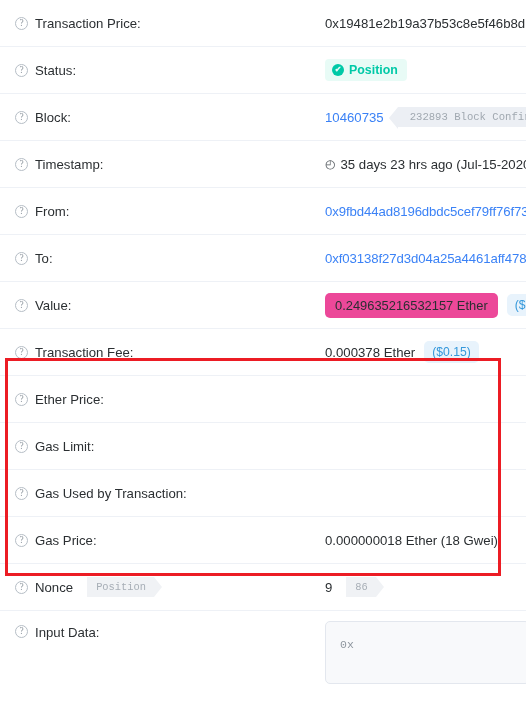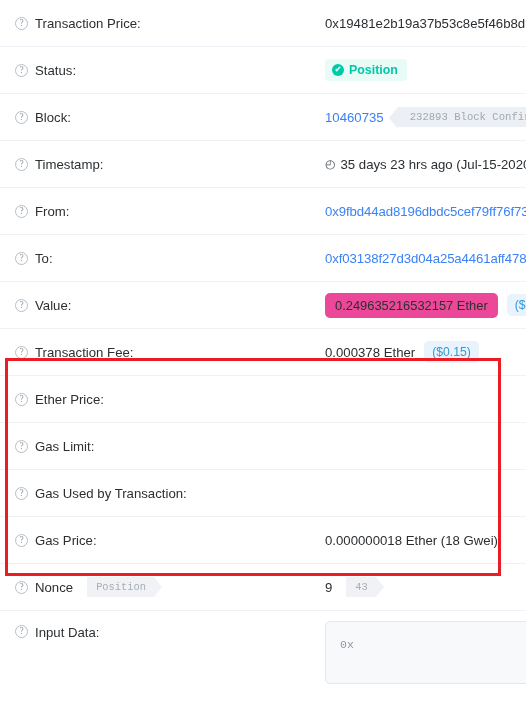--- a/index.html
+++ b/index.html
@@ -323,21 +323,21 @@
     </div>
 
     <div class="row">
       <div class="row-label">
         <span class="help">?</span>
         <span>Nonce</span>
         <span class="pos-tag">Position</span>
       </div>
       <div class="row-value">
         <span>9</span>
-        <span class="pos-tag">43</span>
+        <span class="pos-tag">86</span>
       </div>
     </div>
 
     <div class="row row-input">
       <div class="row-label">
         <span class="help">?</span>
         <span>Input Data:</span>
       </div>
       <div>
         <div class="input-box">0x</div>

